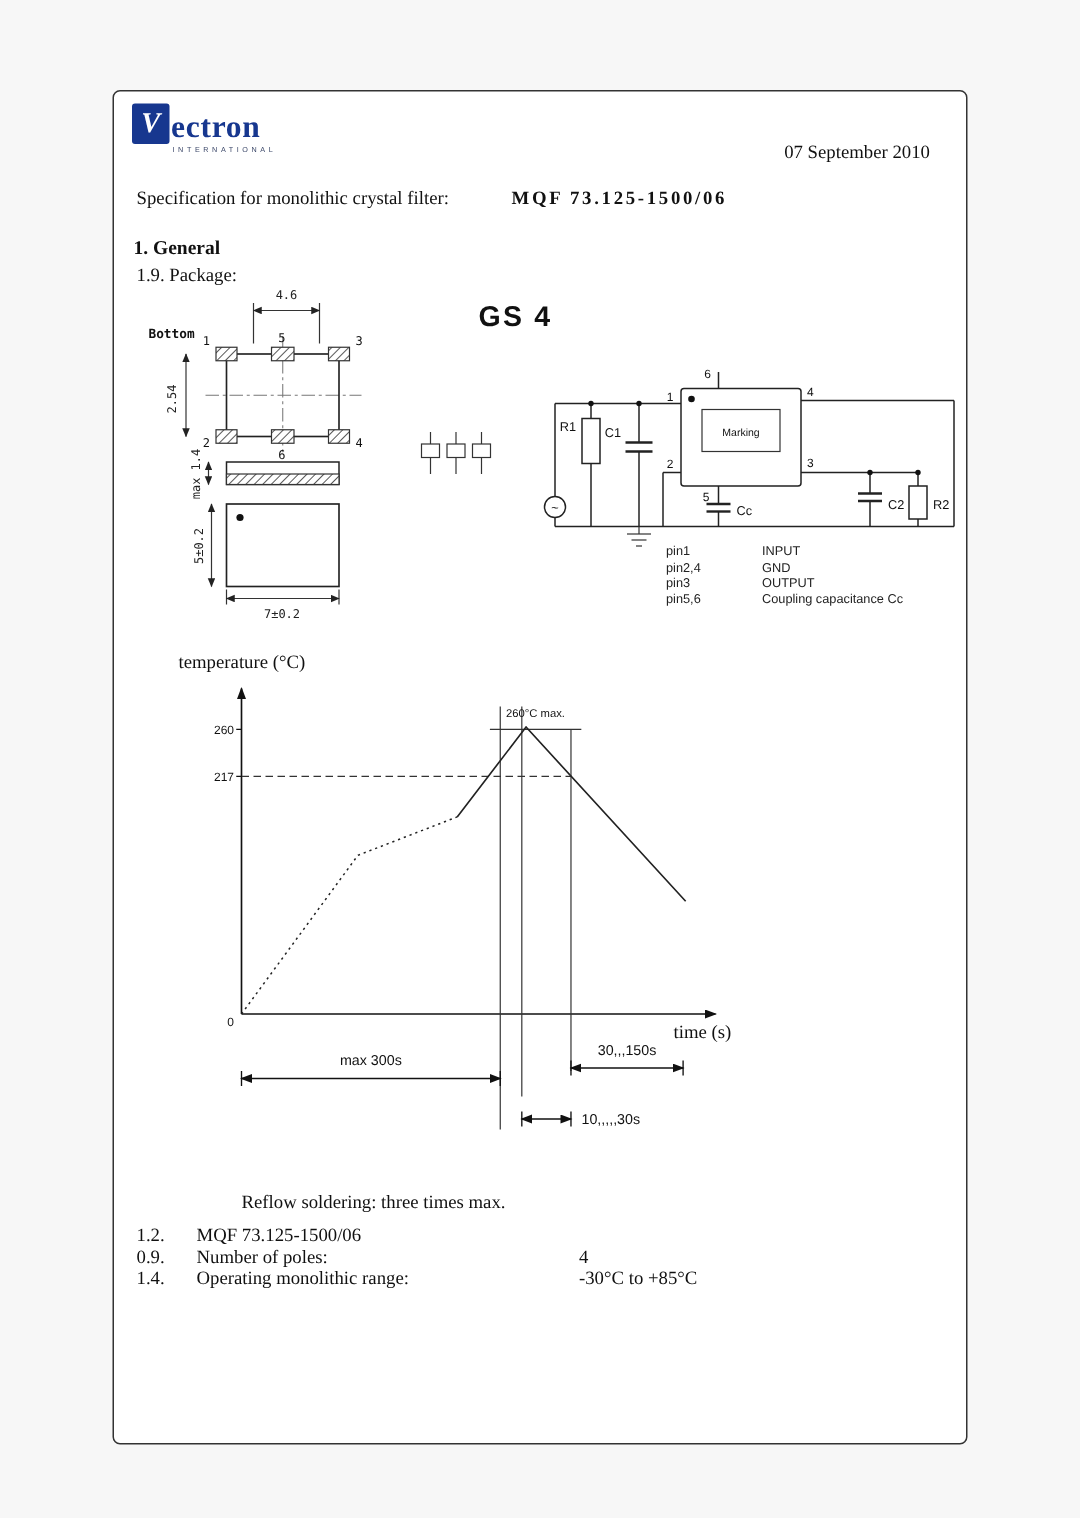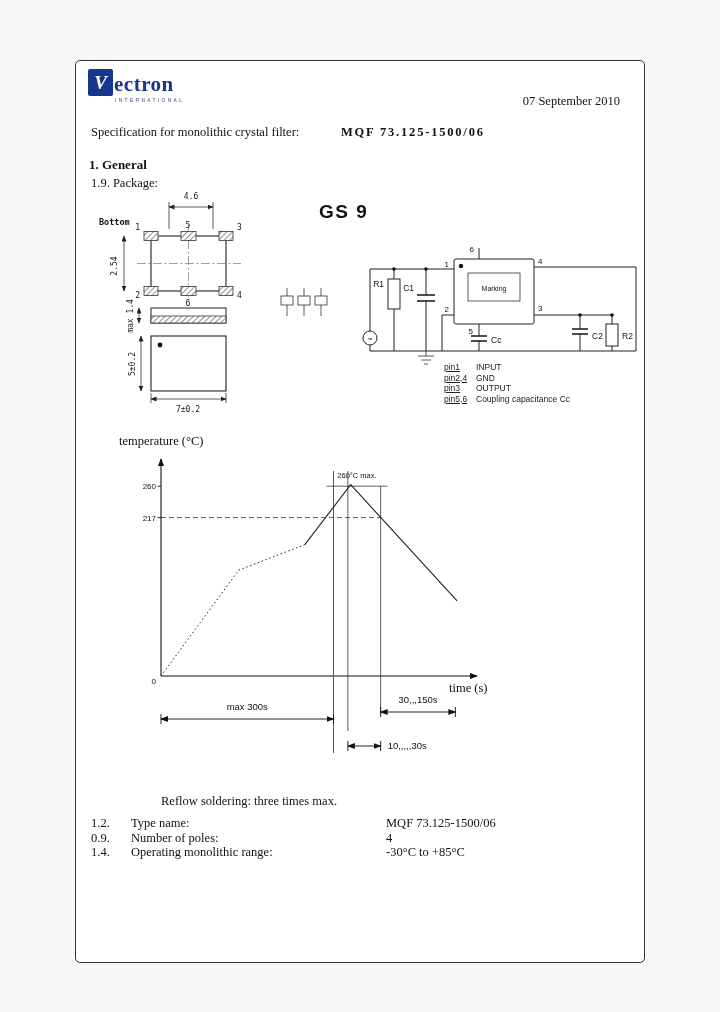--- a/index.html
+++ b/index.html
@@ -28,21 +28,21 @@
   .gs2 { left:243px; top:140px; font:600 19px "Liberation Sans",sans-serif; letter-spacing:1.5px; color:#111; }
 
   
   .pkg-svg { left:15px; top:125px; }
   .sch-svg { left:278px; top:178px; }
   .chart-svg { left:35px; top:370px; }
 
   
   .pin-table { left:368px; top:301px; font:8.5px/10.5px "Liberation Sans",sans-serif; color:#222; }
   .pt-row { display:flex; }
-  .pt-pin { width:32px;text-decoration:underline; }
+  .pt-pin { width:64px; }
 
   
   .note { left:85px; top:733px; font-size:12.5px; }
   .spec-list { left:15px; top:755px; width:545px; font-size:12.5px; }
   .sl-row { display:flex; line-height:14.7px; }
   .sl-num { width:40px; }
   .sl-label { width:255px; }
 
   
   .dim-text { font:8px "DejaVu Sans Mono",monospace; fill:#222; }
@@ -86,21 +86,21 @@
 
     <div class="abs date">07 September 2010</div>
 
     <div class="abs specline">
       <span>Specification for monolithic crystal filter:</span>
       <span class="pn">MQF 73.125-1500/06</span>
     </div>
 
     <div class="abs h-general">1. General</div>
     <div class="abs h-package">1.9. Package:</div>
-    <div class="abs gs2">GS 9</div>
+    <div class="abs gs2">GS 4</div>
 
     <svg class="abs pkg-svg" width="250" height="230" viewBox="0 0 250 230">
       <defs>
         <pattern id="hatchP" width="4" height="4" patternUnits="userSpaceOnUse" patternTransform="rotate(45)">
           <rect width="4" height="4" fill="#fff"></rect>
           <line x1="0" y1="0" x2="0" y2="4" stroke="#444" stroke-width="1.2"></line>
         </pattern>
         <marker id="arrP" markerWidth="7" markerHeight="6" refX="5.5" refY="2.5" orient="auto-start-reverse" markerUnits="userSpaceOnUse">
           <path d="M0,0 L6,2.5 L0,5 Z" fill="#222"></path>
         </marker>
@@ -305,21 +305,20 @@
           <line x1="269.65" y1="310" x2="269.65" y2="320" class="ann-tick"></line>
           <text x="276.65" y="318" text-anchor="start" class="ann-label">10,,,,,30s</text>
         </g>
     </svg>
 
     <div class="abs note">Reflow soldering: three times max.</div>
 
     <div class="abs spec-list">
         <div class="sl-row">
           <span class="sl-num">1.2.</span>
-          <span class="sl-label">Type name:</span>
           <span class="sl-value">MQF 73.125-1500/06</span>
         </div>
         <div class="sl-row">
           <span class="sl-num">0.9.</span>
           <span class="sl-label">Number of poles:</span>
           <span class="sl-value">4</span>
         </div>
         <div class="sl-row">
           <span class="sl-num">1.4.</span>
           <span class="sl-label">Operating monolithic range:</span>

